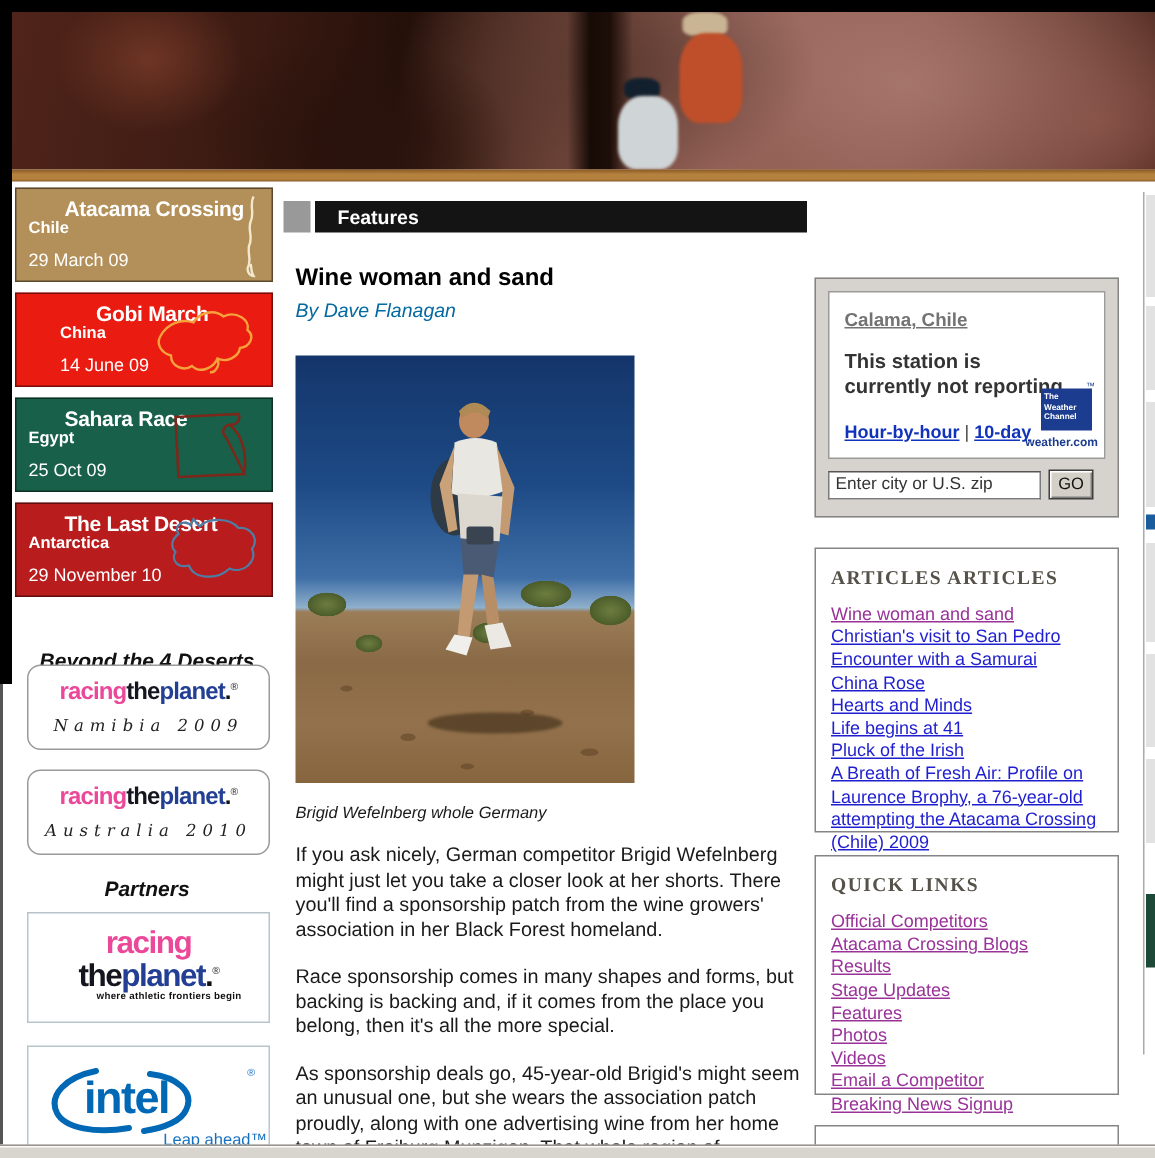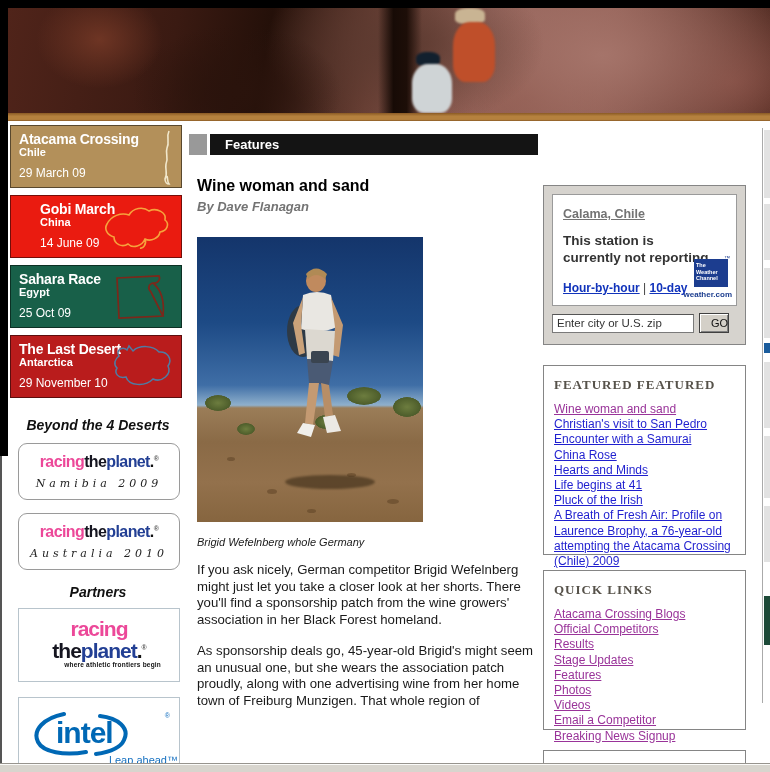--- a/index.html
+++ b/index.html
@@ -28,31 +28,31 @@
   .fig-body1 { left:445px; top:14px; width:42px; height:60px; background:#bf4f2a; }
   .fig-cap   { left:408px; top:44px; width:24px; height:14px; background:#12202e; border-radius:50%; }
   .fig-body2 { left:404px; top:56px; width:40px; height:49px; background:#cfd4d6; }
   .banner-bar { left:8px; top:113px; width:762px; height:8px;
     background:linear-gradient(#8a5a24, #b5813e 40%, #b5813e 80%, #8a5a24); }
 
   
   .race { left:10px; width:172px; height:63px; border:1px solid rgba(0,0,0,.5);
     color:#fff; padding:5px 8px; cursor:pointer; }
   .race .map { position:absolute; right:3px; top:3px; }
-  .race-title { font-size:14px; font-weight:bold; letter-spacing:-.2px; }
+  .race-title { font-size:14px; font-weight:bold; letter-spacing:-.2px;margin-left:24px; }
   .race-loc   { font-size:11px; font-weight:bold; margin-top:-1px; }
   .race-date  { font-size:12px; margin-top:8px; }
   .race-atacama { top:125px; background:#b3905a; }
   .race-gobi    { top:195px; background:#ea1b10;padding-left:29px; }
   .race-sahara  { top:265px; background:#186049; }
   .race-last    { top:335px; background:#b91c1c; }
 
   .beyond-h, .partners-h { left:10px; width:176px; text-align:center;
     font-weight:bold; font-style:italic; font-size:14px; color:#111; }
-  .beyond-h { top:417px; } .partners-h { top:584px; }
+  .beyond-h { top:432px; } .partners-h { top:584px; }
 
   .event-box { left:18px; width:162px; height:57px; background:#fff;
     border:1px solid #9a9a9a; border-radius:9px; text-align:center;
     padding-top:9px; cursor:pointer; }
   .event-namibia { top:443px; } .event-australia { top:513px; }
   .brand-sm { font-size:16px; font-weight:bold; letter-spacing:-.6px; }
   .brand-racing { color:#ec4899; } .brand-the { color:#151520; }
   .brand-planet { color:#223f94; } .brand-dot { color:#111; }
   .brand-reg { font-size:7px; color:#555; vertical-align:super; }
   .event-label { font-family:"DejaVu Serif", serif; font-style:italic;
@@ -70,21 +70,21 @@
     position:absolute; left:22px; top:6px; }
   .intel-ring { position:absolute; left:0; top:0; }
   .intel-leap { position:absolute; right:-14px; bottom:0; font-size:11px; color:#1570c0; }
   .intel-reg { position:absolute; right:-6px; top:2px; font-size:7px; color:#1570c0; }
 
   
   .feat-sq  { left:189px; top:134px; width:18px; height:21px; background:#999; }
   .feat-bar { left:210px; top:134px; width:328px; height:21px; background:#141414;
     color:#fff; font-size:13px; font-weight:bold; line-height:21px; padding-left:15px; }
   .art-title  { left:197px; top:177px; font-size:16px; font-weight:bold; color:#000; }
-  .art-byline { left:197px; top:199px; font-size:13px; font-style:italic; font-weight:700; color:#737373; }
+  .art-byline { left:197px; top:199px; font-size:13px; font-style:italic; font-weight:400; color:#0369a1; }
 
   .photo { left:197px; top:237px; width:226px; height:285px; overflow:hidden;
     background:linear-gradient(#14356b 0%, #1d4a85 30%, #3f6ea6 52%, #8fb0cc 59%,
       #9b7d58 60%, #8a6a46 72%, #93714c 86%, #86653f 100%); }
   .photo .speck { position:absolute; background:#5f4426; border-radius:50%; opacity:.55; }
   .photo .shrub { position:absolute; background:radial-gradient(#6d7d3f, #4c5c2a 70%, rgba(76,92,42,0) 71%); border-radius:50%; }
   .photo .shadow { position:absolute; left:88px; top:238px; width:90px; height:14px;
     background:#3a2a16; border-radius:50%; opacity:.6; filter:blur(1px); }
   .caption { left:197px; top:536px; font-size:11px; font-style:italic; color:#1a1a1a; }
 
@@ -103,21 +103,21 @@
   .w-sep { color:#444; font-weight:normal; }
   .twc { position:absolute; right:8px; bottom:18px; width:34px; height:28px; background:#1c3d8f;
     color:#fff; font-size:5.5px; font-weight:bold; line-height:6.5px; padding:3px 2px; cursor:pointer; }
   .twc-tm { position:absolute; right:6px; bottom:44px; font-size:6px; color:#1c3d8f; }
   .twc-site { position:absolute; right:4px; bottom:6px; font-size:8px; font-weight:bold; color:#1c3d8f; }
   .w-form { margin-top:7px; display:flex; gap:5px; align-items:center; }
   .w-input { width:142px; height:19px; border:1px solid #7a7a7a; border-top-color:#555;
     font-size:11.5px; color:#333; padding:0 4px; font-family:"Liberation Sans",sans-serif; }
   .w-go { width:30px; height:20px; background:#d4d0c8; border:1px solid #404040;
     box-shadow:inset 1px 1px 0 #fff, inset -1px -1px 0 #808080;
-    font-size:11px; color:#111; cursor:pointer; font-family:"Liberation Sans",sans-serif;text-align:right; }
+    font-size:11px; color:#111; cursor:pointer; font-family:"Liberation Sans",sans-serif; }
 
   .links-box { padding:11px 10px 8px 10px; }
   .featured-box { top:365px; height:190px; }
   .quick-box { top:570px; height:160px; }
   .tech-box { top:750px; height:40px; }
   .rbox-heading { font-family:"Liberation Serif", serif; font-size:13px; font-weight:bold;
     color:#56524a; letter-spacing:1px; }
   .rlinks { margin-top:9px; }
   .rlinks a { display:block; font-size:12px; line-height:15.2px; text-decoration:underline;
     color:#1f1fcf; cursor:pointer; }
@@ -256,20 +256,21 @@
       <path d="M44,158 L56,160 L52,172 L38,168 Z" fill="#f0efeb"></path>
       <path d="M64,152 L76,150 L82,166 L68,168 Z" fill="#ece9e4"></path>
       <rect x="52" y="86" width="18" height="12" rx="2" fill="#3a4450"></rect>
     </svg>
   </span>
 </div>
 <div class="abs caption">Brigid Wefelnberg whole Germany</div>
 
 <div class="abs art-body">
   <p>If you ask nicely, German competitor Brigid Wefelnberg might just let you take a closer look at her shorts. There you'll find a sponsorship patch from the wine growers' association in her Black Forest homeland.</p>
+  <p>Race sponsorship comes in many shapes and forms, but backing is backing and, if it comes from the place you belong, then it's all the more special.</p>
   <p>As sponsorship deals go, 45-year-old Brigid's might seem an unusual one, but she wears the association patch proudly, along with one advertising wine from her home town of Freiburg Munzigen. That whole region of</p>
 </div>
 
 <div class="abs rbox weather-outer">
   <div class="weather-card">
     <a class="w-loc">Calama, Chile</a>
     <div class="w-status">This station is currently not reporting</div>
     <div class="w-links">
       <a>Hour-by-hour</a>
       <span class="w-sep">|</span>
@@ -283,38 +284,38 @@
     </div>
     <div class="twc-site">weather.com</div>
   </div>
   <div class="w-form">
     <input class="w-input" value="Enter city or U.S. zip" style="">
     <button class="w-go">GO</button>
   </div>
 </div>
 
 <div class="abs rbox links-box featured-box">
-  <div class="rbox-heading">FEATURED FEATURED</div>
+  <div class="rbox-heading">ARTICLES ARTICLES</div>
   <div class="rlinks">
     <a class="visited">Wine woman and sand</a>
     <a>Christian's visit to San Pedro</a>
     <a>Encounter with a Samurai</a>
     <a>China Rose</a>
     <a>Hearts and Minds</a>
     <a>Life begins at 41</a>
     <a>Pluck of the Irish</a>
     <a>A Breath of Fresh Air: Profile on Laurence Brophy, a 76-year-old attempting the Atacama Crossing (Chile) 2009</a>
   </div>
 </div>
 
 <div class="abs rbox links-box quick-box">
   <div class="rbox-heading">QUICK LINKS</div>
   <div class="rlinks">
+    <a>Official Competitors</a>
     <a>Atacama Crossing Blogs</a>
-    <a>Official Competitors</a>
     <a>Results</a>
     <a>Stage Updates</a>
     <a>Features</a>
     <a>Photos</a>
     <a>Videos</a>
     <a>Email a Competitor</a>
     <a>Breaking News Signup</a>
   </div>
 </div>
 

